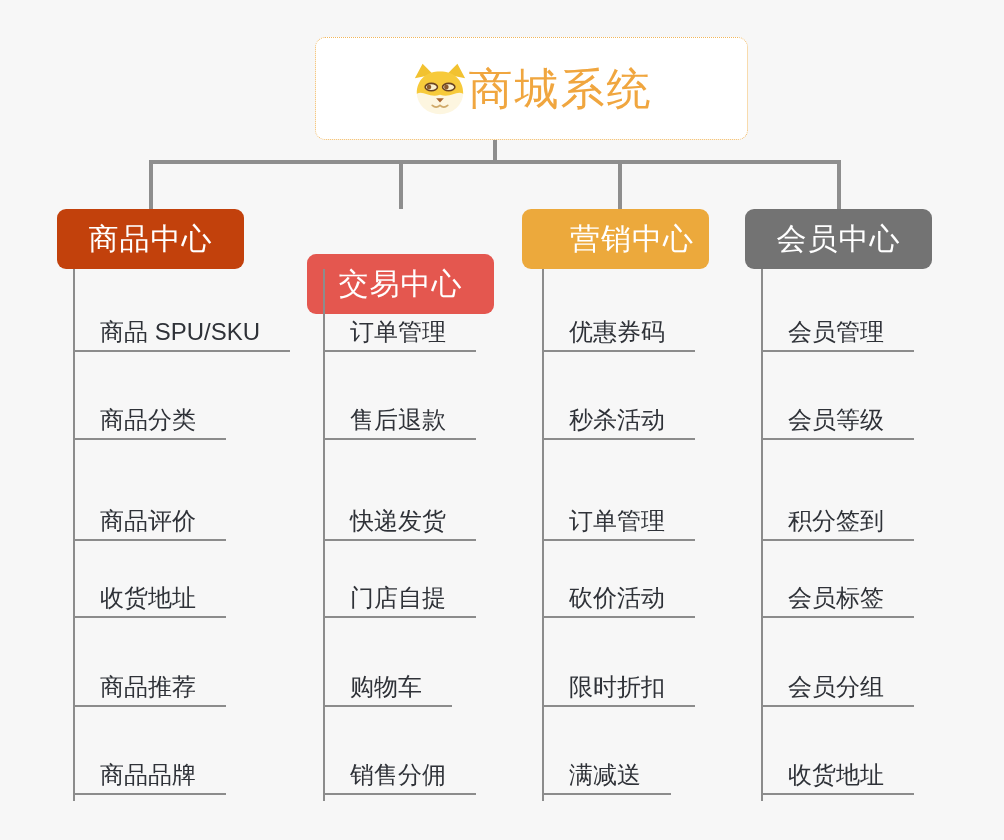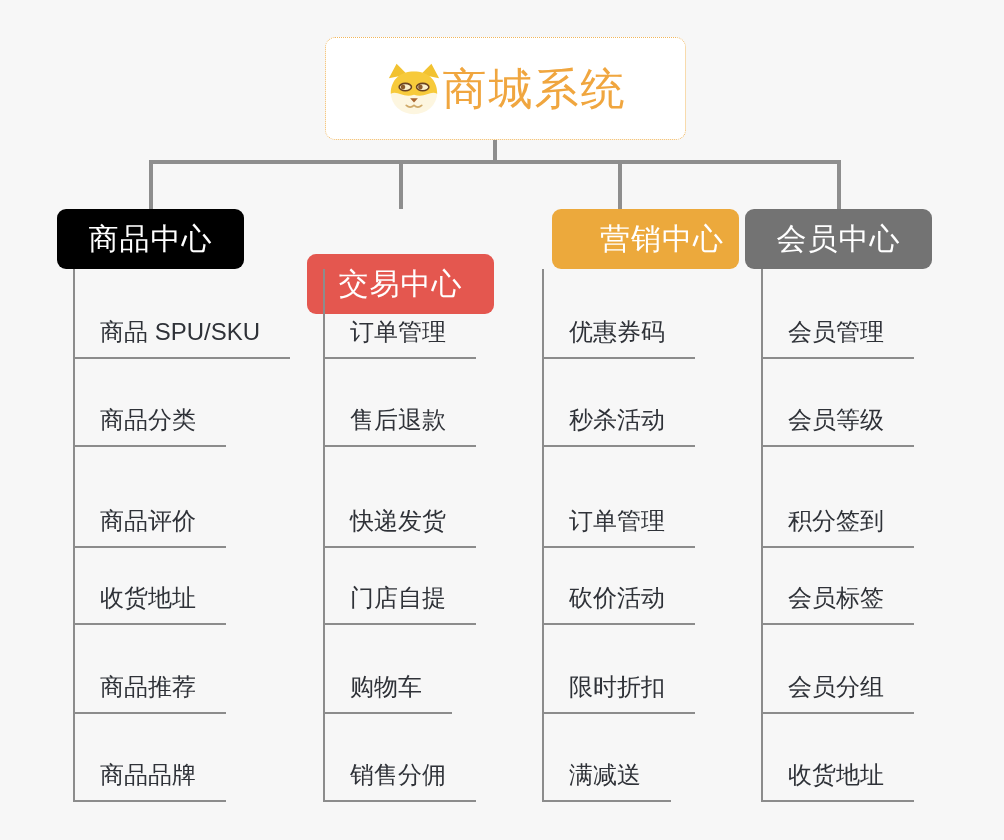--- a/index.html
+++ b/index.html
@@ -8,21 +8,21 @@
     font-family:"Liberation Sans","DejaVu Sans",sans-serif;
     background:var(--background,#f7f7f7);
   }
   .stage {
     position:relative; width:1004px; height:840px; overflow:hidden;
     background:var(--background,#f7f7f7);
   }
 
   
   .root-node {
-    position:absolute; left:325px; top:37px; width:361px; height:103px;
+    position:absolute; left:315px; top:37px; width:433px; height:103px;
     background:#ffffff; border:1px dotted var(--root-border,#f2b75c);
     border-radius:10px; display:flex; align-items:center; justify-content:center;
     cursor:pointer;
   }
   .root-title {
     font-size:44px; line-height:1; color:var(--root-text,#f0a63f);
     letter-spacing:2px; white-space:nowrap;
   }
   .dog-icon { width:58px; height:56px; flex:0 0 auto; }
 
@@ -34,34 +34,34 @@
   .conn-stub-1 { left:149px; } .conn-stub-2 { left:399px; }
   .conn-stub-3 { left:618px; } .conn-stub-4 { left:837px; }
 
   
   .branch-node {
     position:absolute; top:209px; width:187px; height:60px;
     border-radius:9px; display:flex; align-items:center; justify-content:center;
     color:#ffffff; font-size:30px; letter-spacing:1px; cursor:pointer;
   }
   .branch-1 { left:57px; }  .branch-2 { left:307px;margin-top:45px; }
-  .branch-3 { left:552px;padding-left:33px; } .branch-4 { left:745px; }
+  .branch-3 { left:522px;padding-left:33px; } .branch-4 { left:745px; }
 
   
   .branch-items { position:absolute; top:269px; }
   .items-1 { left:73px; }  .items-2 { left:323px; }
   .items-3 { left:542px; } .items-4 { left:761px; }
   .branch-items::before {
     content:""; position:absolute; left:0; top:0; width:2px; height:532px;
     background:var(--leaf-line,#8c8c8c);
   }
   .leaf {
     position:absolute; left:0; white-space:nowrap;
     font-size:24px; line-height:31px; color:var(--leaf-text,#2f3238);
-    padding:0 30px 10px 27px;
+    padding:0 30px 3px 27px;
     border-bottom:2px solid var(--leaf-line,#8c8c8c);
     cursor:pointer;
   }
   .leaf:nth-child(1) { top:47px; }
   .leaf:nth-child(2) { top:135px;text-align:center; }
   .leaf:nth-child(3) { top:236px; }
   .leaf:nth-child(4) { top:313px; }
   .leaf:nth-child(5) { top:402px; }
   .leaf:nth-child(6) { top:490px; }
 </style>
@@ -86,21 +86,21 @@
     <span class="root-title">商城系统</span>
   </div>
 
   <div class="conn conn-root-stub"></div>
   <div class="conn conn-horizontal"></div>
   <div class="conn conn-branch-stub conn-stub-1"></div>
   <div class="conn conn-branch-stub conn-stub-2"></div>
   <div class="conn conn-branch-stub conn-stub-3"></div>
   <div class="conn conn-branch-stub conn-stub-4"></div>
 
-  <div class="branch-node branch-1" style="background: #000000; text-align: right;">商品中心</div>
+  <div class="branch-node branch-1" style="background: #c2410c; text-align: right;">商品中心</div>
   <div class="branch-node branch-2" style="background: rgb(228, 87, 79);">交易中心</div>
   <div class="branch-node branch-3" style="background: rgb(236, 169, 60);">营销中心</div>
   <div class="branch-node branch-4" style="background: #737373;">会员中心</div>
 
   <div class="branch-items items-1">
     <div class="leaf">商品 SPU/SKU</div>
     <div class="leaf">商品分类</div>
     <div class="leaf">商品评价</div>
     <div class="leaf">收货地址</div>
     <div class="leaf">商品推荐</div>

